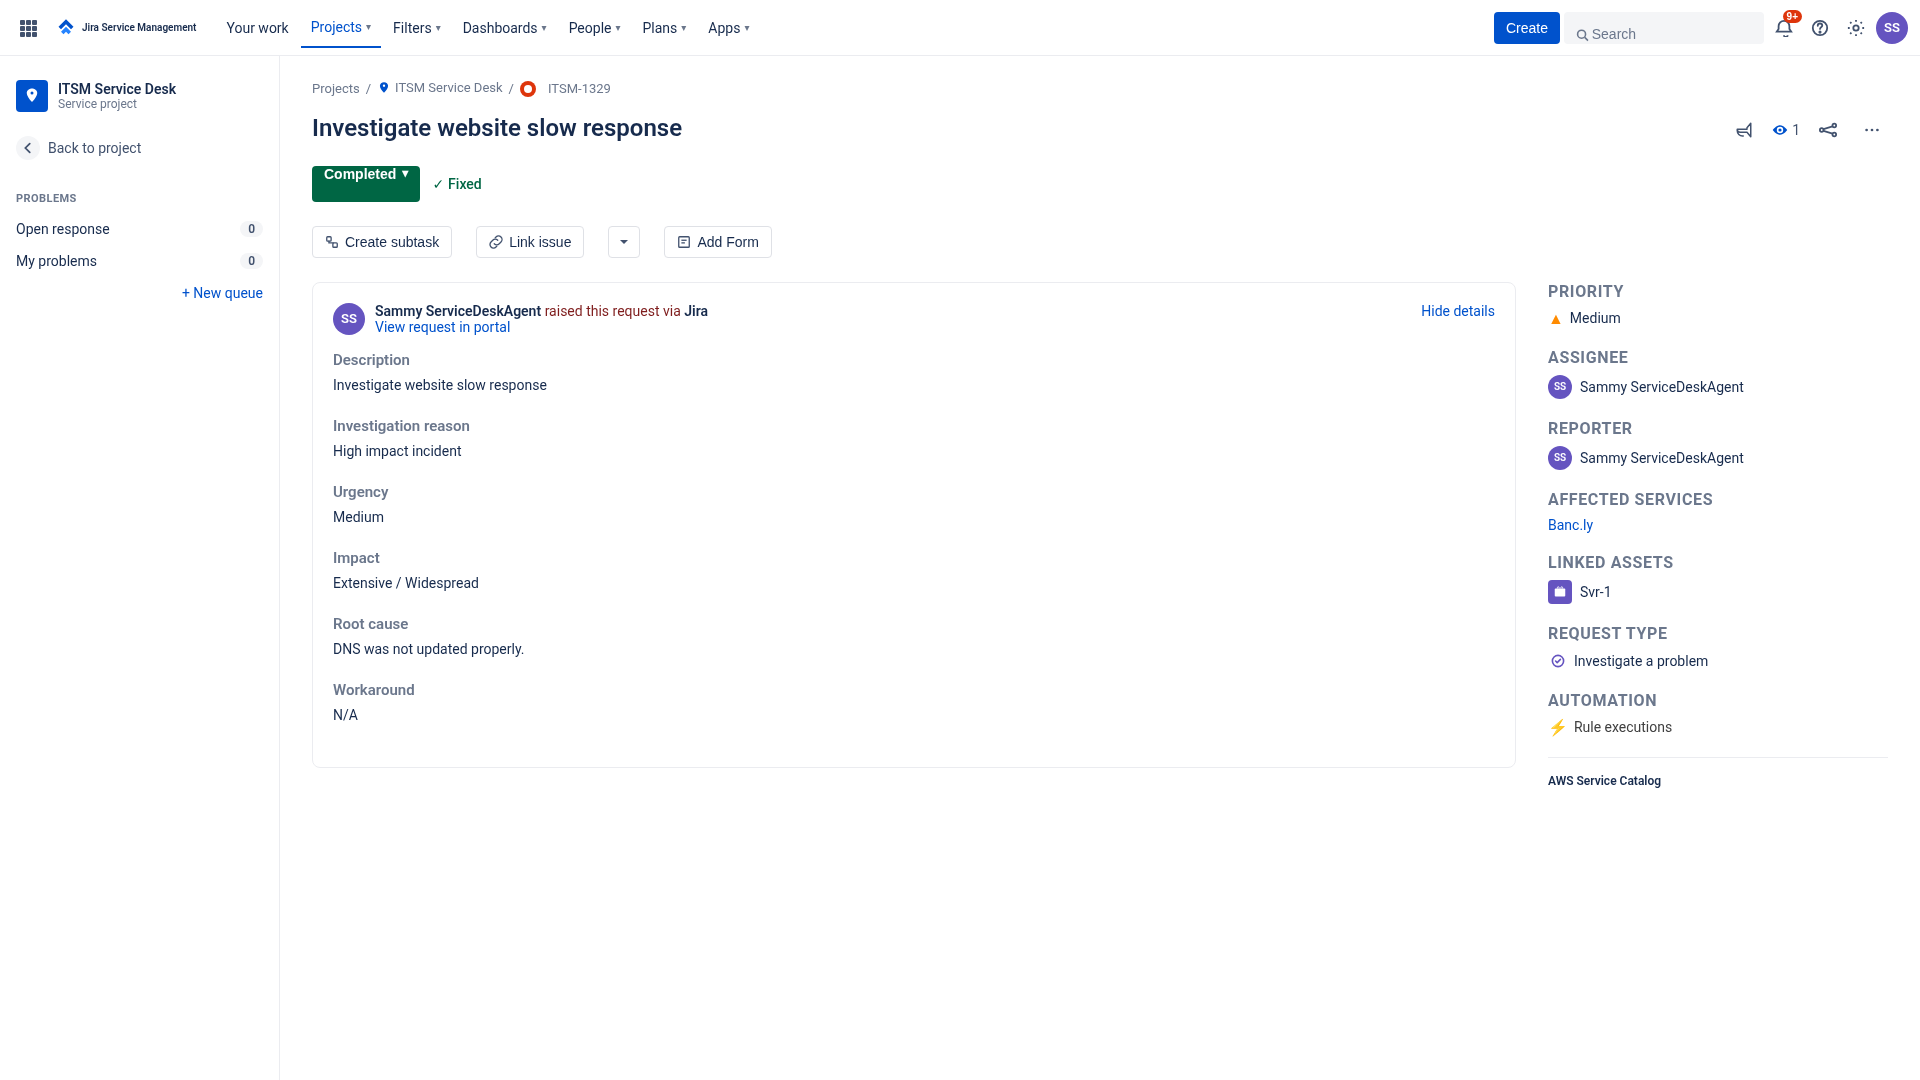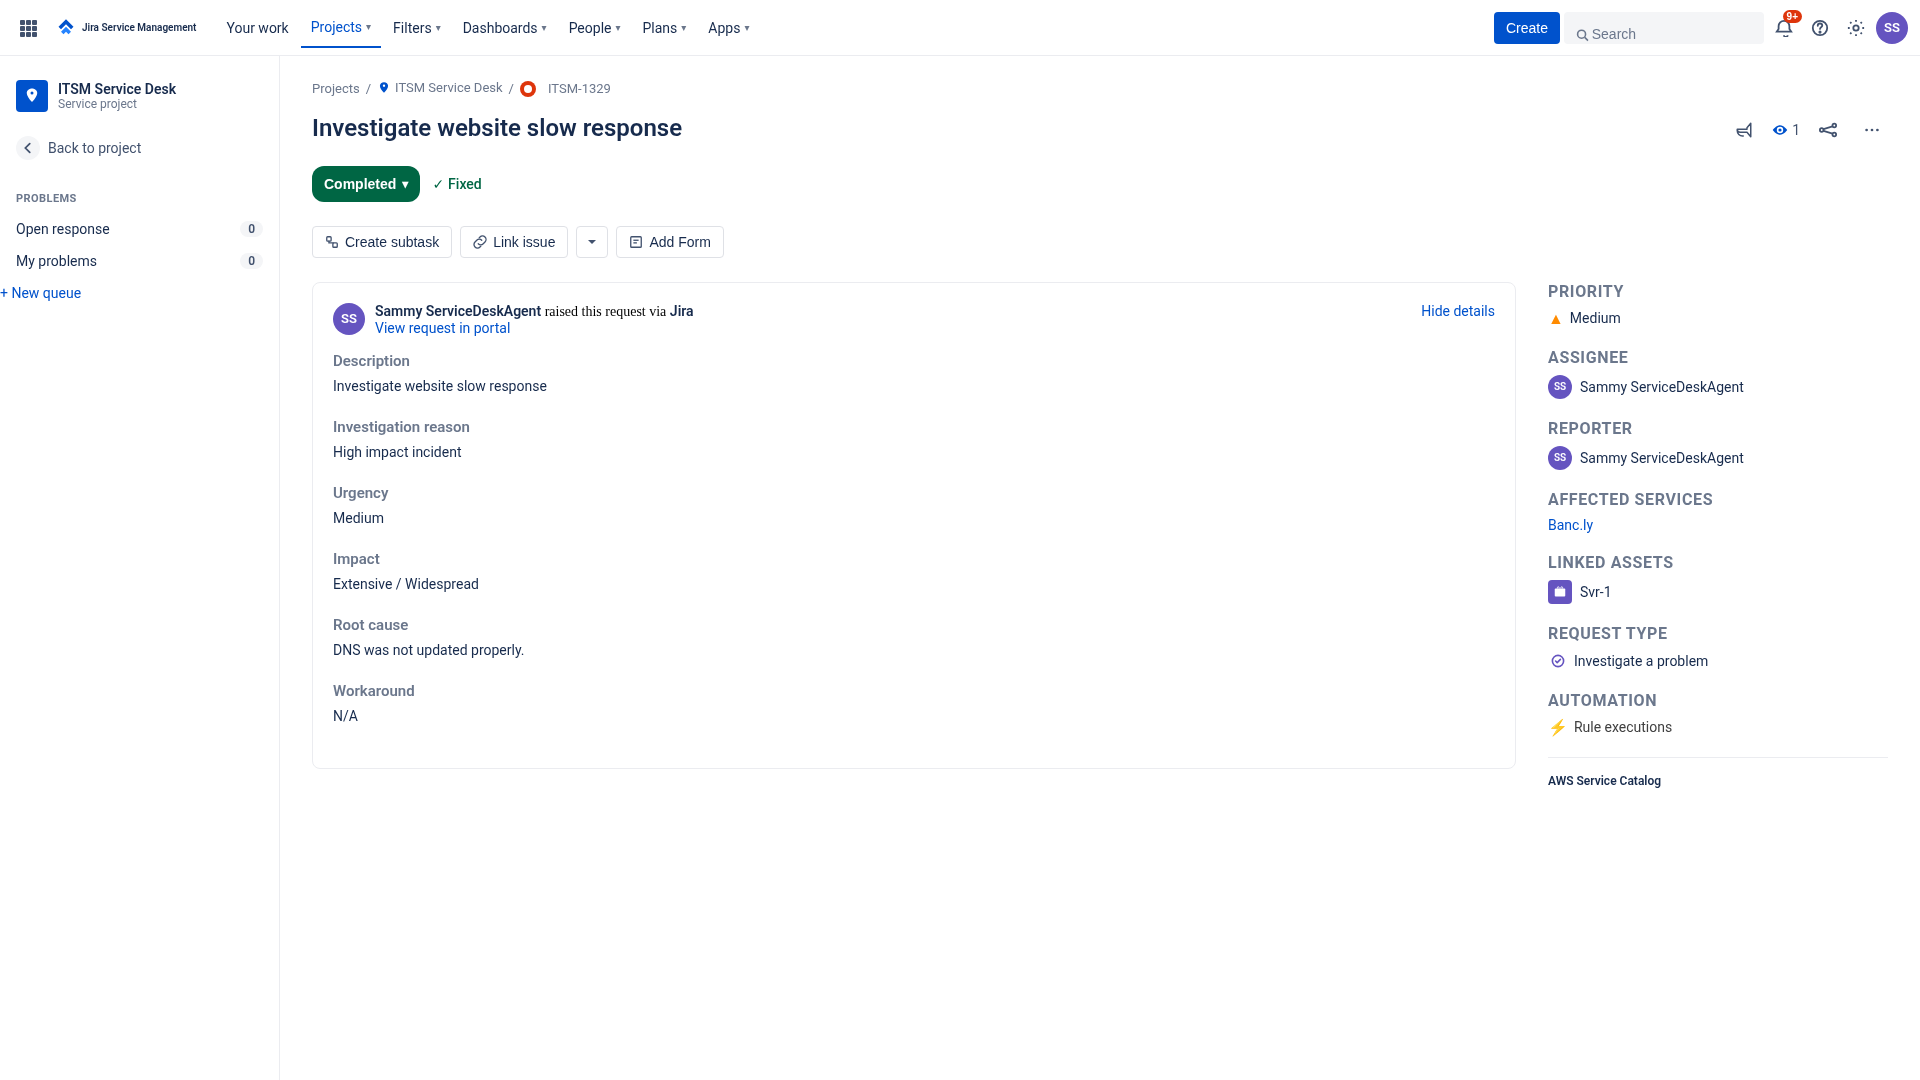--- a/index.html
+++ b/index.html
@@ -56,21 +56,21 @@
     .sidebar-project-icon { width: 32px; height: 32px; border-radius: 4px; background: #0052cc; display: flex; align-items: center; justify-content: center; }
     .sidebar-project-icon svg { fill: #fff; }
     .sidebar-project-name { font-size: 14px; font-weight: 600; color: #172b4d; }
     .sidebar-project-type { font-size: 12px; color: #6b778c; }
     .sidebar-back { display: flex; align-items: center; gap: 8px; padding: 8px 16px; cursor: pointer; color: #42526e; font-size: 14px; margin-bottom: 8px; }
     .sidebar-back .back-icon { width: 24px; height: 24px; border-radius: 50%; background: #f4f5f7; display: flex; align-items: center; justify-content: center; font-size: 14px; }
     .sidebar-section-title { font-size: 11px; font-weight: 700; color: #6b778c; text-transform: uppercase; letter-spacing: 0.04em; padding: 16px 16px 8px; }
     .sidebar-item { display: flex; align-items: center; justify-content: space-between; padding: 8px 16px; cursor: pointer; color: #172b4d; font-size: 14px; }
     .sidebar-item-label { flex: 1; }
     .sidebar-count { background: #f4f5f7; color: #42526e; font-size: 12px; font-weight: 600; border-radius: 10px; padding: 1px 8px; }
-    .sidebar-new-queue { display: flex; align-items: center; gap: 6px; padding: 8px 0; cursor: pointer; color: #0052cc; font-size: 14px; }
+    .sidebar-new-queue { display: flex; align-items: center; gap: 6px; padding: 8px 16px; cursor: pointer; color: #0052cc; font-size: 14px; justify-content: flex-end; }
 
     
     .main { flex: 1; overflow-y: auto; padding: 24px 32px; }
 
     
     .breadcrumb { display: flex; align-items: center; gap: 6px; font-size: 13px; color: #6b778c; margin-bottom: 16px; }
     .breadcrumb a { color: #6b778c; text-decoration: none; }
     .breadcrumb-sep { color: #6b778c; }
     .breadcrumb-issue { display: flex; align-items: center; gap: 12px; }
     .issue-icon { width: 16px; height: 16px; border-radius: 50%; background: #de350b; display: flex; align-items: center; justify-content: center; }
@@ -79,53 +79,53 @@
     
     .issue-header { display: flex; align-items: flex-start; justify-content: space-between; margin-bottom: 20px; }
     .issue-title { font-size: 24px; font-weight: 600; color: #172b4d; flex: 1; }
     .issue-header-actions { display: flex; align-items: center; gap: 12px; }
     .watch-btn { display: flex; align-items: center; gap: 4px; font-size: 14px; color: #42526e; cursor: pointer; }
     .watch-count { font-size: 14px; color: #42526e; }
     .share-btn { width: 32px; height: 32px; display: flex; align-items: center; justify-content: center; cursor: pointer; color: #42526e; border-radius: 4px; }
     .more-btn { width: 32px; height: 32px; display: flex; align-items: center; justify-content: center; cursor: pointer; color: #42526e; border-radius: 4px; }
 
     
-    .issue-toolbar { display: flex; align-items: center; gap: 8px; margin-bottom: 24px; }
+    .issue-toolbar { display: flex; align-items: center; gap: 24px; margin-bottom: 24px; }
     .toolbar-btn {
       display: flex; align-items: center; gap: 6px; padding: 0 12px; height: 32px;
       border: 1px solid #dfe1e6; border-radius: 4px; background: #fff; cursor: pointer;
       font-size: 14px; color: #172b4d;
     }
     .toolbar-dropdown { width: 32px; height: 32px; border: 1px solid #dfe1e6; border-radius: 4px; background: #fff; cursor: pointer; display: flex; align-items: center; justify-content: center; }
 
     
     .content-area { display: flex; gap: 32px; }
     .issue-body { flex: 1; }
     .issue-sidebar { width: 340px; min-width: 340px; }
 
     
     .activity-card { border: 1px solid #ebecf0; border-radius: 8px; padding: 20px; margin-bottom: 16px; }
     .activity-header { display: flex; align-items: flex-start; justify-content: space-between; margin-bottom: 16px; }
     .activity-user { display: flex; align-items: flex-start; gap: 10px; }
     .activity-avatar { width: 32px; height: 32px; border-radius: 50%; background: #6554c0; display: flex; align-items: center; justify-content: center; color: #fff; font-size: 13px; font-weight: 600; }
     .activity-user-info .user-name { font-size: 14px; font-weight: 600; color: #172b4d; }
-    .activity-user-info .activity-text { font-size: 14px; color: #000000; font-family: Liberation Serif, serif; }
+    .activity-user-info .activity-text { font-size: 14px; color: #7f1d1d; }
     .hide-details-link { font-size: 14px; color: #0052cc; cursor: pointer; white-space: nowrap; }
     .view-portal-link { font-size: 14px; color: #0052cc; cursor: pointer; }
 
     
     .field-section { margin-bottom: 24px; }
     .field-label { font-size: 15px; font-weight: 600; color: #6b778c; margin-bottom: 8px; }
     .field-value { font-size: 14px; color: #172b4d; }
 
     
     .status-row { display: flex; align-items: center; gap: 12px; margin-bottom: 24px; }
     .completed-btn {
-      display: flex; align-items: center; gap: 6px; background: #006644; color: #fff;
-      border: none; border-radius: 12px; padding: 0 12px; height: 36px; font-size: 14px; font-weight: 600; cursor: pointer;
+      display: flex; gap: 6px; background: #006644; color: #fff;
+      border: none; border-radius: 4px; padding: 0 12px; height: 36px; font-size: 14px; font-weight: 600; cursor: pointer;
     }
     .completed-btn .chevron { font-size: 12px; }
     .fixed-status { display: flex; align-items: center; gap: 4px; font-size: 14px; color: #006644; font-weight: 500; }
     .fixed-check { color: #006644; }
 
     .sidebar-field { margin-bottom: 20px; }
     .sidebar-field-label { font-size: 16px; font-weight: 700; color: #6b778c; text-transform: uppercase; letter-spacing: 0.04em; margin-bottom: 8px; }
     .sidebar-field-value { font-size: 14px; color: #172b4d; display: flex; align-items: center; gap: 6px; }
     .priority-icon { color: #ff8b00; font-size: 16px; }
     .assignee-row { display: flex; align-items: center; gap: 8px; }

